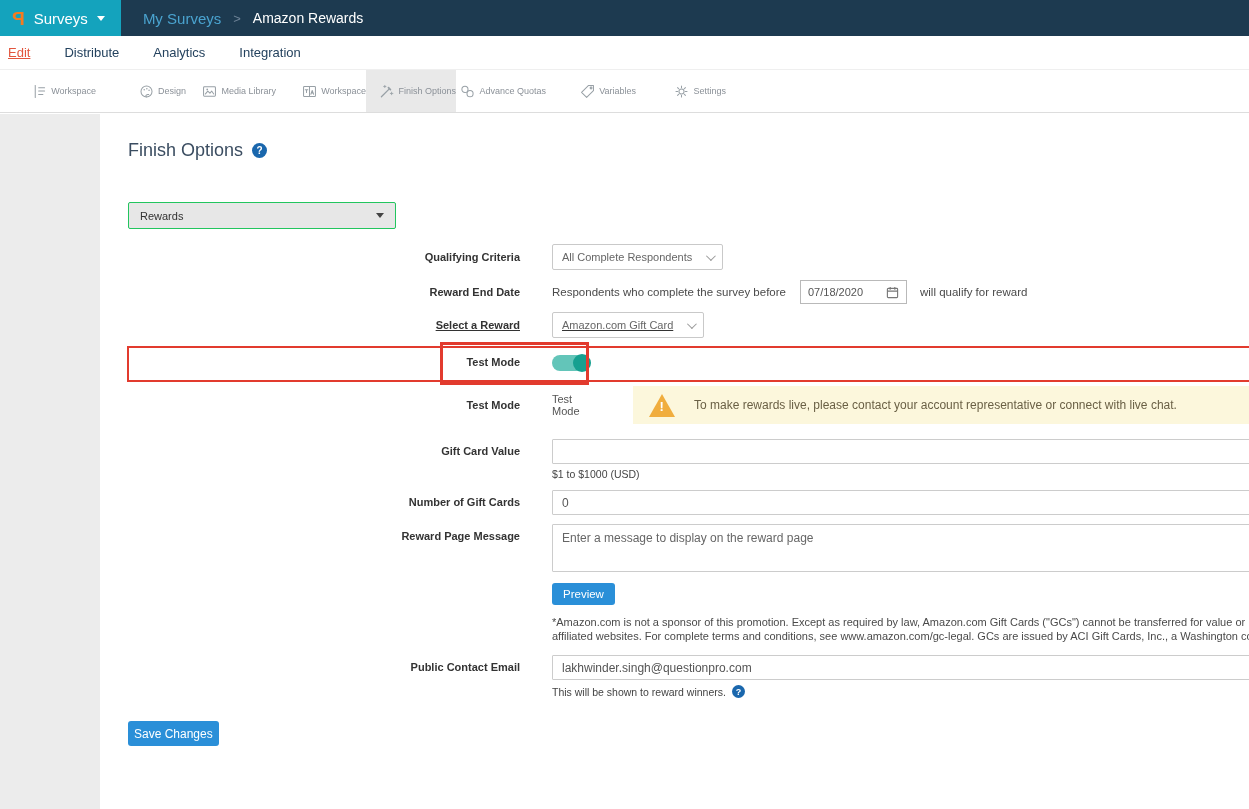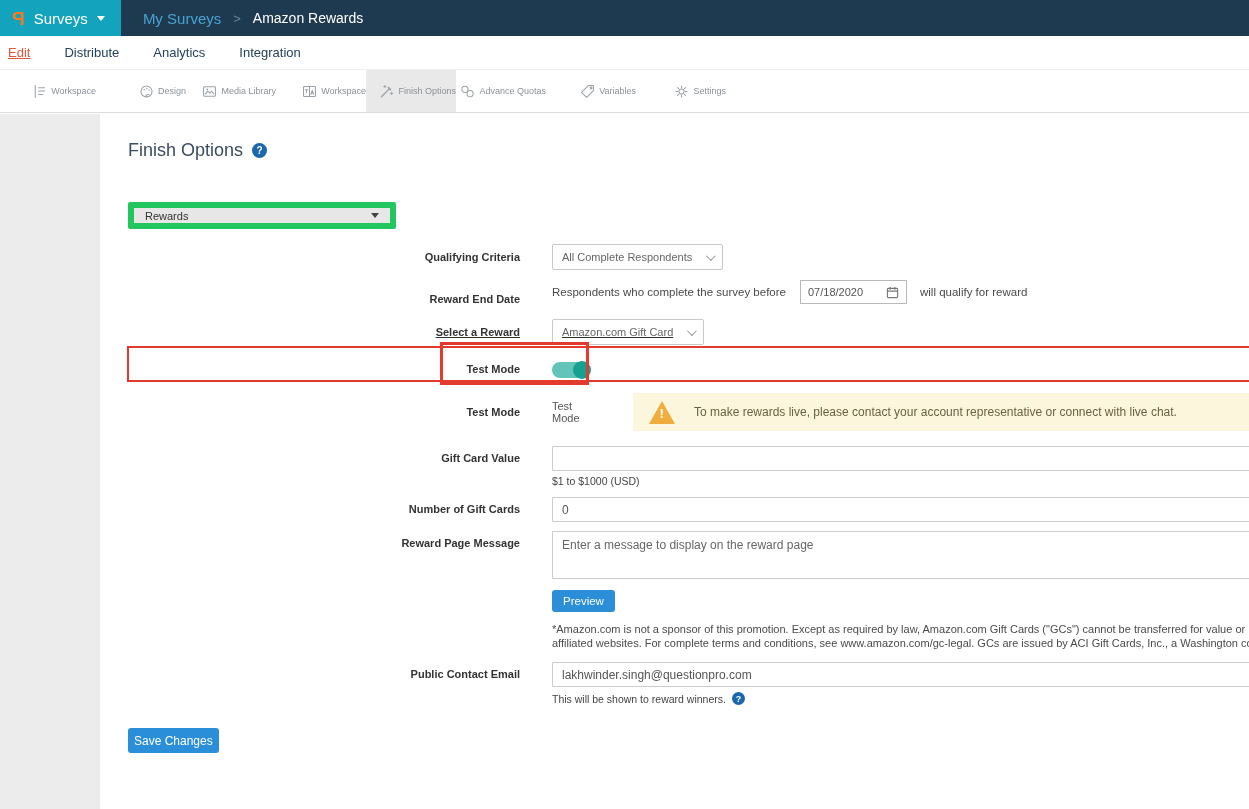--- a/index.html
+++ b/index.html
@@ -39,30 +39,30 @@
   .leftstrip { position: absolute; left: 0; top: 114px; width: 100px; bottom: 0; background: #ececec; }
   .main { position: absolute; left: 100px; top: 114px; right: 0; bottom: 0; background: #fff; padding: 26px 0 0 28px; }
 
   .page-title-row { display: flex; align-items: center; gap: 9px; height: 20px; }
   .page-title { font-size: 18px; color: #3b4d61; }
   .help-icon { width: 15px; height: 15px; border-radius: 50%; background: #1a67ad; color: #fff; display: inline-flex; align-items: center; justify-content: center; cursor: pointer; flex-shrink: 0; }
   .help-icon::after { content: "?"; font-size: 10px; font-weight: bold; }
   .help-icon.small { width: 13px; height: 13px; }
   .help-icon.small::after { font-size: 9px; }
 
-  .rewards-dd { margin-top: 42px; width: 268px; height: 27px; background: #e7e7e7; border: 6px solid #22c55e; border-radius: 2px; display: flex; align-items: center; justify-content: space-between; padding: 0 11px; font-size: 11px; color: #333; cursor: pointer; }
+  .rewards-dd { margin-top: 42px; width: 268px; height: 27px; background: #e7e7e7; border: 1px solid #22c55e; border-radius: 2px; display: flex; align-items: center; justify-content: space-between; padding: 0 11px; font-size: 11px; color: #333; cursor: pointer; }
   .dd-caret { width: 0; height: 0; border-left: 4px solid transparent; border-right: 4px solid transparent; border-top: 5px solid #444; }
 
   
   .form { margin-top: 0; }
   .frow { display: flex; align-items: flex-start; gap: 19px; }
   .flabel { width: 392px; text-align: right; font-size: 11px; font-weight: bold; color: #333; flex-shrink: 0; }
   .fctl { margin-left: 13px; display: flex; align-items: center; }
   .fcol { margin-left: 13px; display: flex; flex-direction: column; align-items: flex-start; }
-  .lh17 { line-height: 17px; } .lh24 { line-height: 24px; margin-top: 7px; } .lh25 { line-height: 25px; } .lh26 { line-height: 26px; } .lh38 { line-height: 38px; }
+  .lh17 { line-height: 17px; } .lh24 { line-height: 24px; } .lh25 { line-height: 25px; } .lh26 { line-height: 26px; } .lh38 { line-height: 38px; }
 
   .selbox { height: 26px; border: 1px solid #c9c9c9; border-radius: 2px; background: #fff; display: flex; align-items: center; justify-content: space-between; padding: 0 9px; font-size: 11px; color: #666; cursor: pointer; }
   .chev { width: 7px; height: 7px; border-right: 1.4px solid #9a9a9a; border-bottom: 1.4px solid #9a9a9a; transform: rotate(45deg) translateY(-2px); margin-left: 14px; }
 
   .plain-text { font-size: 11.5px; color: #4a4a4a; line-height: 24px; }
 
   .datebox { width: 107px; height: 24px; border: 1px solid #b9b9b9; display: flex; align-items: center; justify-content: space-between; padding: 0 7px; font-size: 11px; color: #555; margin: 0 13px 0 14px; background: #fff; cursor: text; }
   .datebox svg { width: 13px; height: 13px; fill: none; stroke: #777; stroke-width: 1.2; }
 
   .toggle { width: 38px; height: 16px; border-radius: 9px; background: #63c5b9; position: relative; cursor: pointer; margin-top: 1px; }

